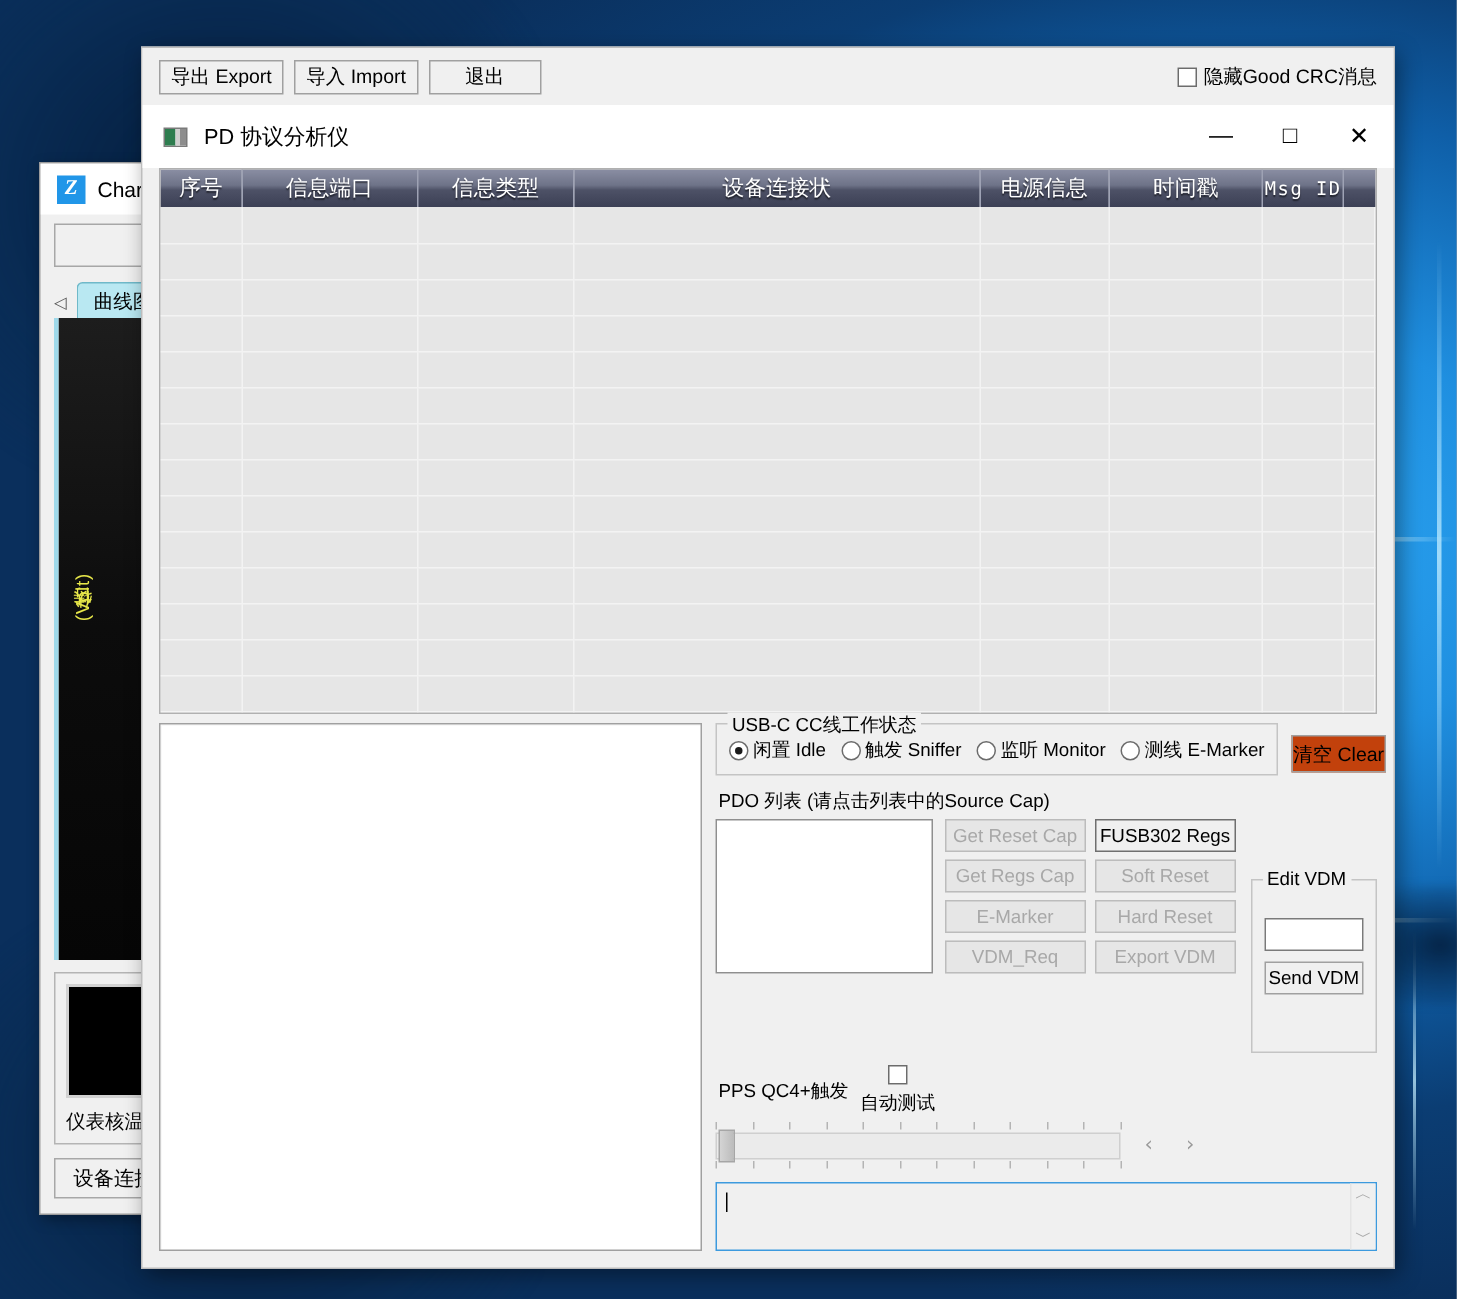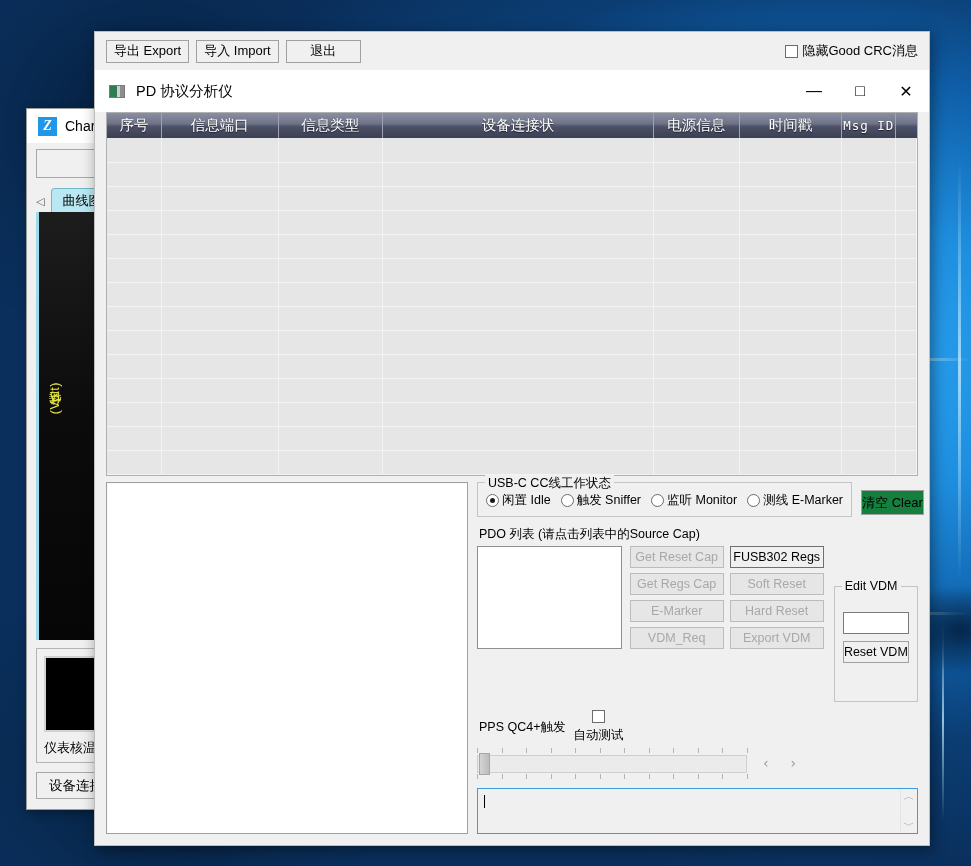--- a/index.html
+++ b/index.html
@@ -220,21 +220,21 @@
     width: 13px; height: 13px; border-radius: 50%;
     border: 1px solid #6c6c6c; background: #fff; flex: none;
     position: relative;
   }
   .rb.on::after {
     content: ""; position: absolute; inset: 3px;
     border-radius: 50%; background: #1a1a1a;
   }
   #clear-btn {
     width: 76px; height: 25px; margin-top: 8px;
-    border: 1px solid #a0a0a0; background: #15803d;
+    border: 1px solid #a0a0a0; background: #c2410c;
     font-size: 13px; display: flex; align-items: center; justify-content: center;
     white-space: nowrap;
   }
 
   #pdo-label { font-size: 12.5px; color: #000; margin: 9px 0 3px 2px; white-space: nowrap; }
   #mid-row { display: flex; gap: 8px; align-items: flex-start; }
   #pdo-list {
     width: 157px; height: 103px; background: #fff;
     border: 1px solid #8f8f8f;
   }
@@ -596,21 +596,21 @@
             <div class="cmd-btn">Get Regs Cap</div>
             <div class="cmd-btn">Soft Reset</div>
             <div class="cmd-btn">E-Marker</div>
             <div class="cmd-btn">Hard Reset</div>
             <div class="cmd-btn">VDM_Req</div>
             <div class="cmd-btn">Export VDM</div>
           </div>
         <div class="groupbox" id="vdm-group">
           <span class="gb-title">Edit VDM</span>
           <div id="vdm-input"></div>
-          <div id="send-vdm-btn">Reset VDM</div>
+          <div id="send-vdm-btn">Send VDM</div>
         </div>
       </div>
 
       <div id="pps-row">
         <span id="pps-label">PPS QC4+触发</span>
         <span id="auto-test-wrap">
           <span class="cb-box"></span>
           <span>自动测试</span>
         </span>
       </div>

